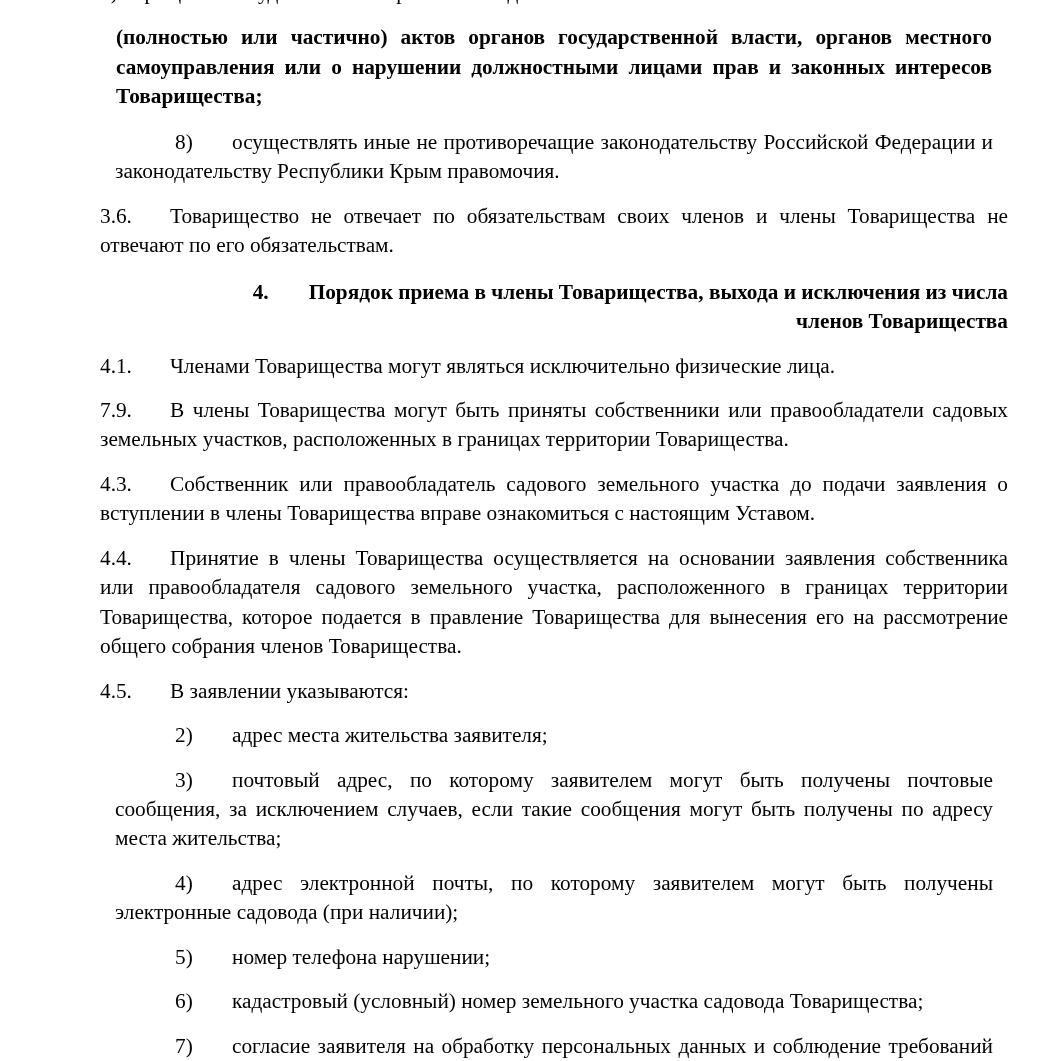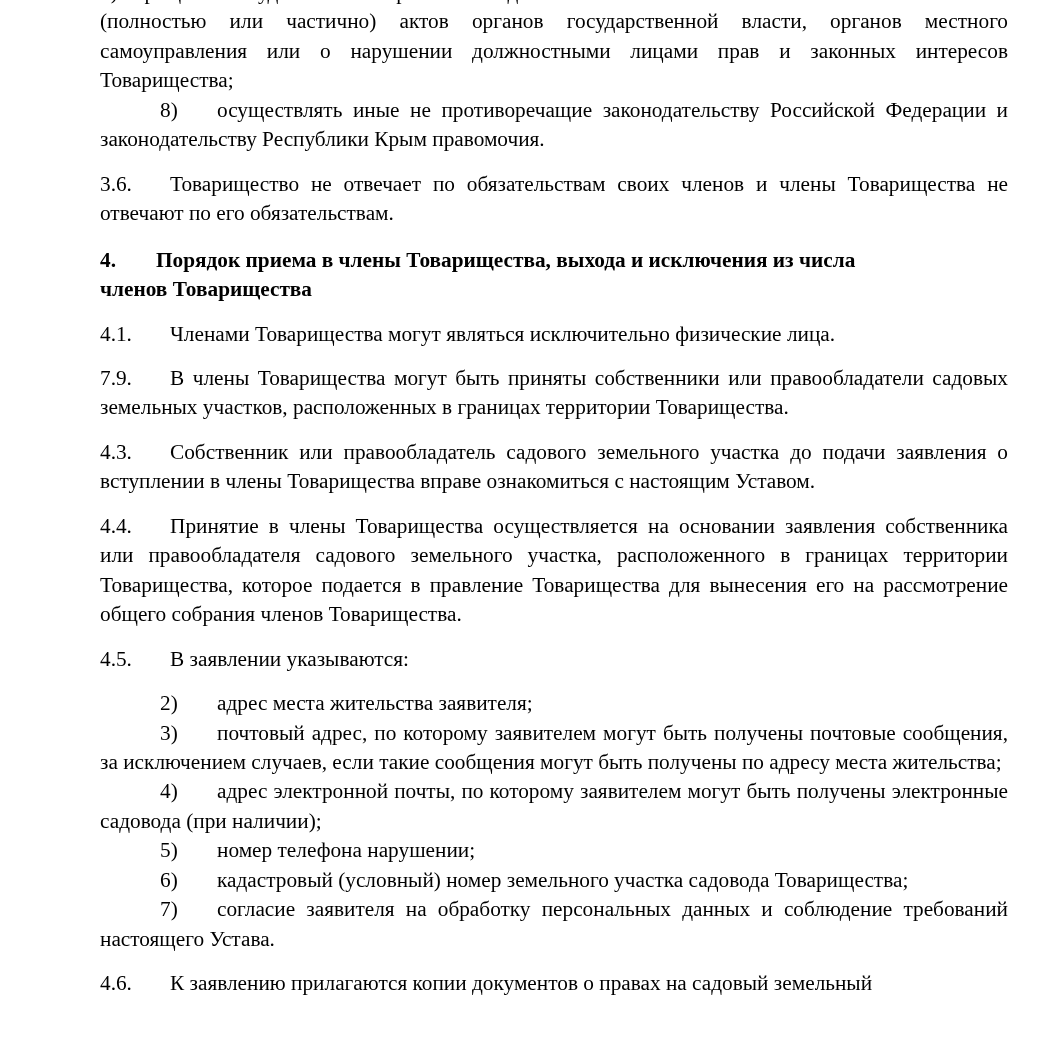--- a/index.html
+++ b/index.html
@@ -19,36 +19,36 @@
     padding: 0 53px 0 100px;
     overflow: hidden;
     font-family: "Liberation Serif", "DejaVu Serif", serif;
     font-size: 21.3px;
     line-height: 29.45px;
     color: #000000;
     text-align: justify;
   }
   p, div.block { margin: 0; }
   .cut  { margin-top: -22px; white-space: nowrap; }
-  .cont { margin: 0; }
-  .sub  { margin: 0; text-indent: 60px; }
+  .cont { margin: 16px; font-weight: bold; }
+  .sub  { margin: 15px; text-indent: 60px; }
   .sub .num {
     display: inline-block;
     width: 57px;
     text-indent: 0;
   }
   .clause { margin: 15px 0; }
   .clause .num {
     display: inline-block;
     width: 70px;
   }
   .heading {
     margin: 17px 0 7px;
     font-weight: bold;
-    text-align: left;
+    text-align: right;
   }
   .heading .hnum { margin-right: 40px; }
 </style>
 </head>
 <body>
 
 <div id="page">
   <div id="doc">
       <p class="cut"><span>7) обращаться в суд с исками о признании недействительными</span></p>
       <p class="cont"><span>(полностью или частично) актов органов государственной власти, органов местного самоуправления или о нарушении должностными лицами прав и законных интересов Товарищества;</span></p>

